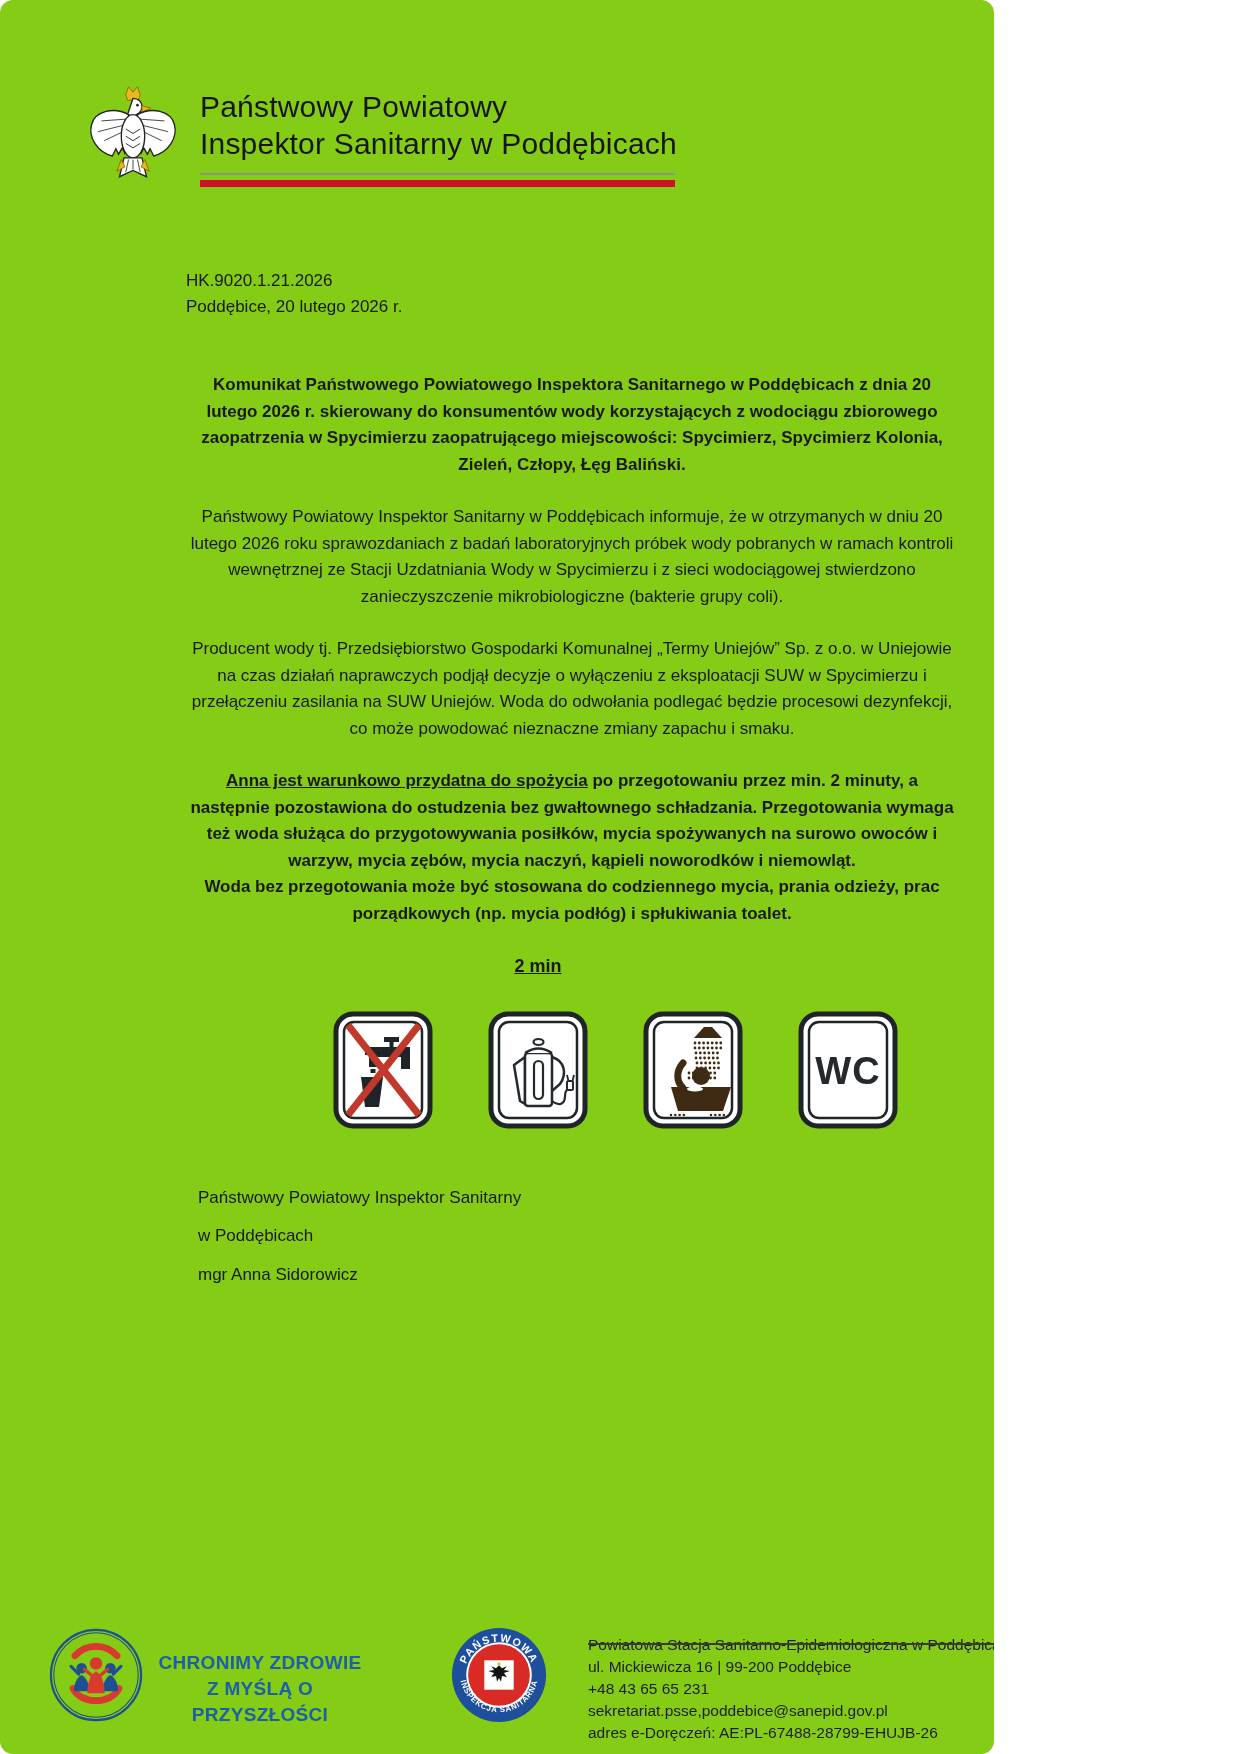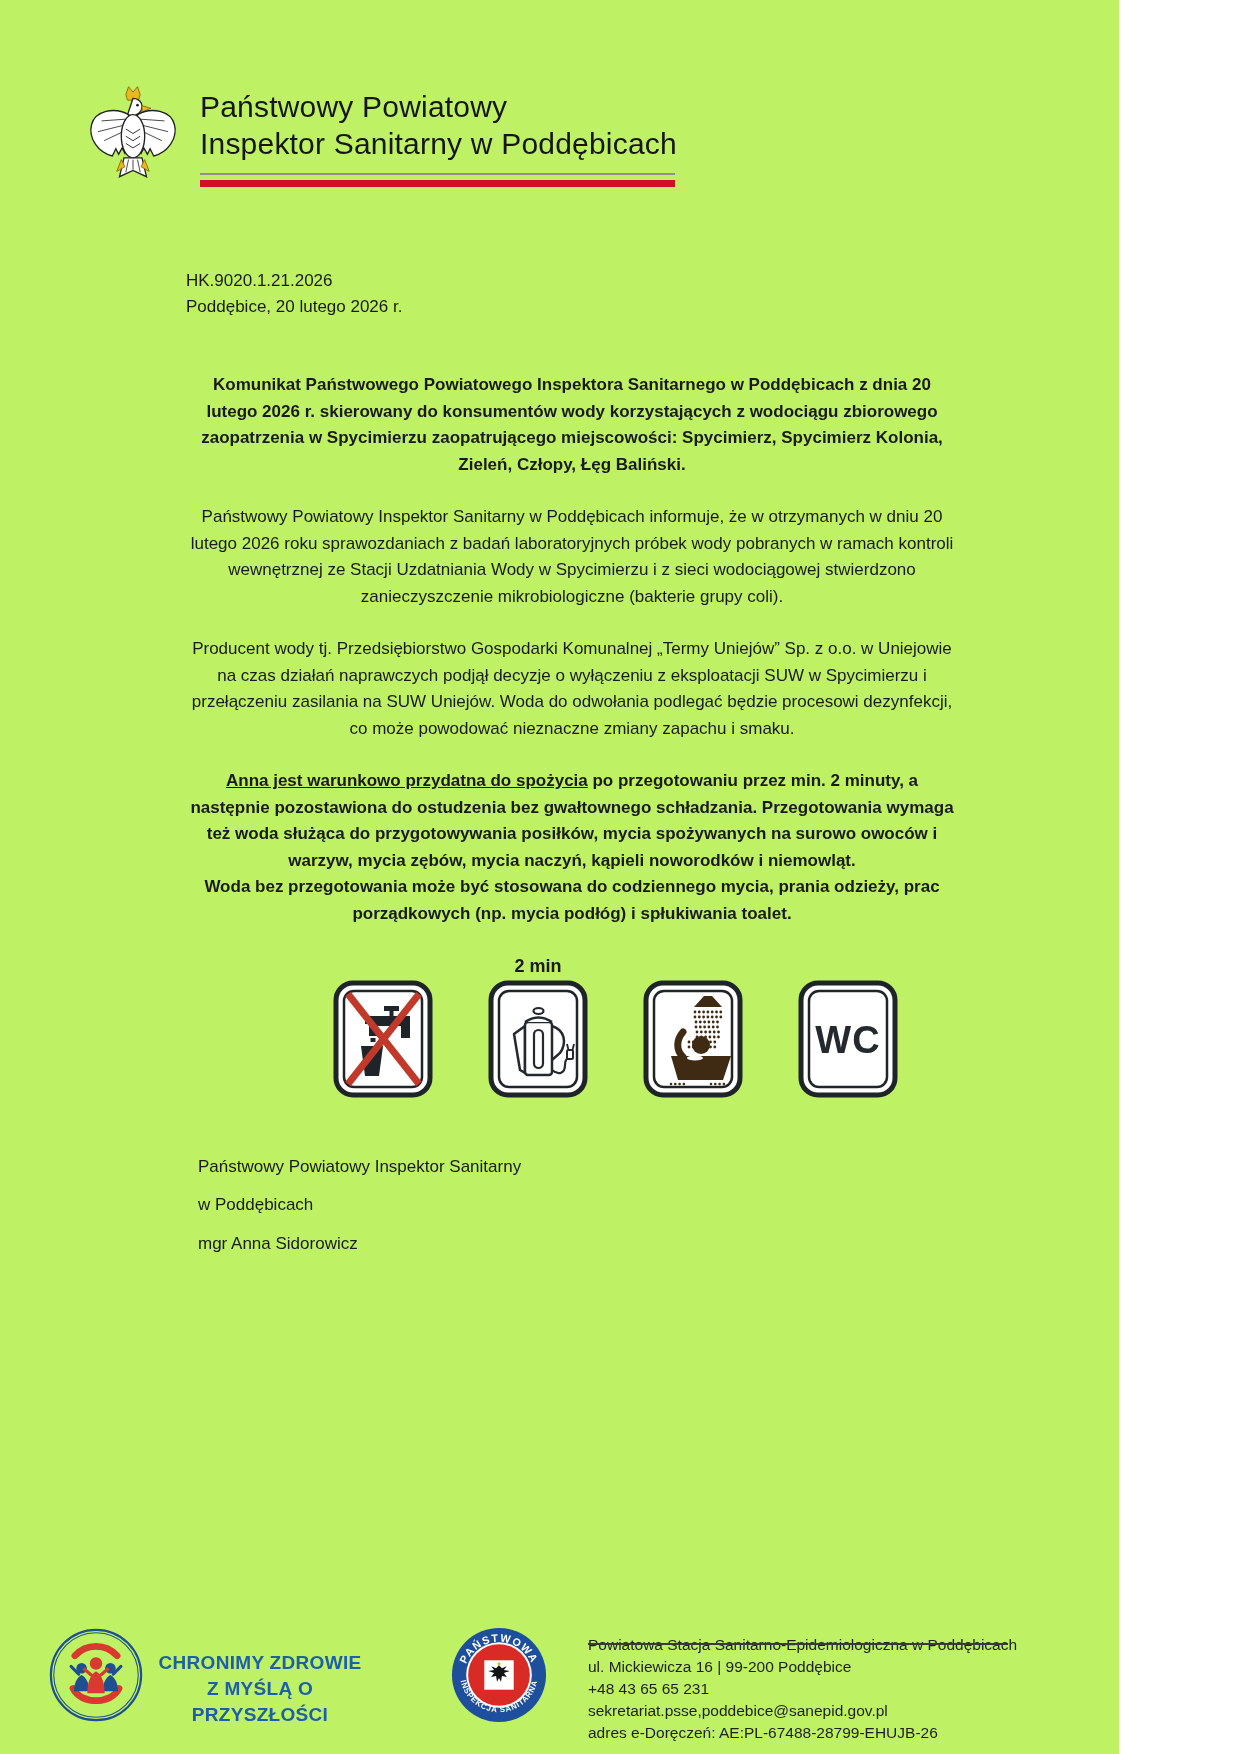--- a/index.html
+++ b/index.html
@@ -1,35 +1,35 @@
 <!DOCTYPE html>
 <html lang="pl"><head>
 <meta charset="utf-8">
 <style>
   html,body{margin:0;padding:0;background:#ffffff;}
   .page{
-    position:relative;width:1119px;height:1754px;background:#bef264;
-    font-family:"Liberation Sans","DejaVu Sans",sans-serif;color:#1a1a1a;overflow:hidden;
+    position:relative;width:994px;height:1754px;background:#84cc16;
+    font-family:"Liberation Sans","DejaVu Sans",sans-serif;color:#1a1a1a;overflow:hidden;border-radius:13px;
   }
   
   .letterhead{position:absolute;top:84px;left:82px;display:flex;gap:16px;}
   .eagle-wrap{width:102px;height:108px;flex:0 0 auto;}
   .org{padding-top:4px;}
   .org-line{font-size:30px;line-height:37px;color:#161616;letter-spacing:.2px;}
   .rules{margin-top:11px;width:475px;}
   .rule-gray{height:2px;background:#8f8f8f;margin-bottom:5px;}
   .rule-red{height:7px;background:#d01026;}
   
   .meta{position:absolute;left:186px;top:268px;font-size:17px;line-height:26px;}
   
   .content{position:absolute;left:186px;top:372px;width:772px;font-size:17px;line-height:26.5px;}
   .content p{margin:0 0 26px 0;text-align:center;}
   .b{font-weight:700;}
   .u{text-decoration:underline;}
-  .caption{margin:8px 0 0 302px;width:100px;text-align:center;font-weight:700;font-size:18px;}
+  .caption{margin:8px 0 31px 302px;width:100px;text-align:center;font-weight:700;font-size:18px;text-decoration:underline;}
   .icons-row{display:flex;gap:55px;padding-left:147px;margin-bottom:56px;}
   .picto{width:100px;height:118px;flex:0 0 auto;}
   .recommendation{margin-bottom:76px;}
   .signature div{margin:12px;}
   
   .footer{position:absolute;left:0;top:1620px;width:1241px;display:flex;align-items:flex-start;}
   .logo-health{margin-left:48px;width:96px;height:118px;flex:0 0 auto;}
   .slogan{width:212px;margin:30px 16px 0 10px;text-align:center;color:#1d5fa8;font-weight:700;font-size:19px;line-height:26px;letter-spacing:.3px;}
   .badge{margin:6px 0 0 68px;width:98px;height:98px;flex:0 0 auto;}
   .contact{position:relative;margin:14px 0 0 40px;width:430px;font-size:15.5px;line-height:22px;color:#1f1f1f;}

